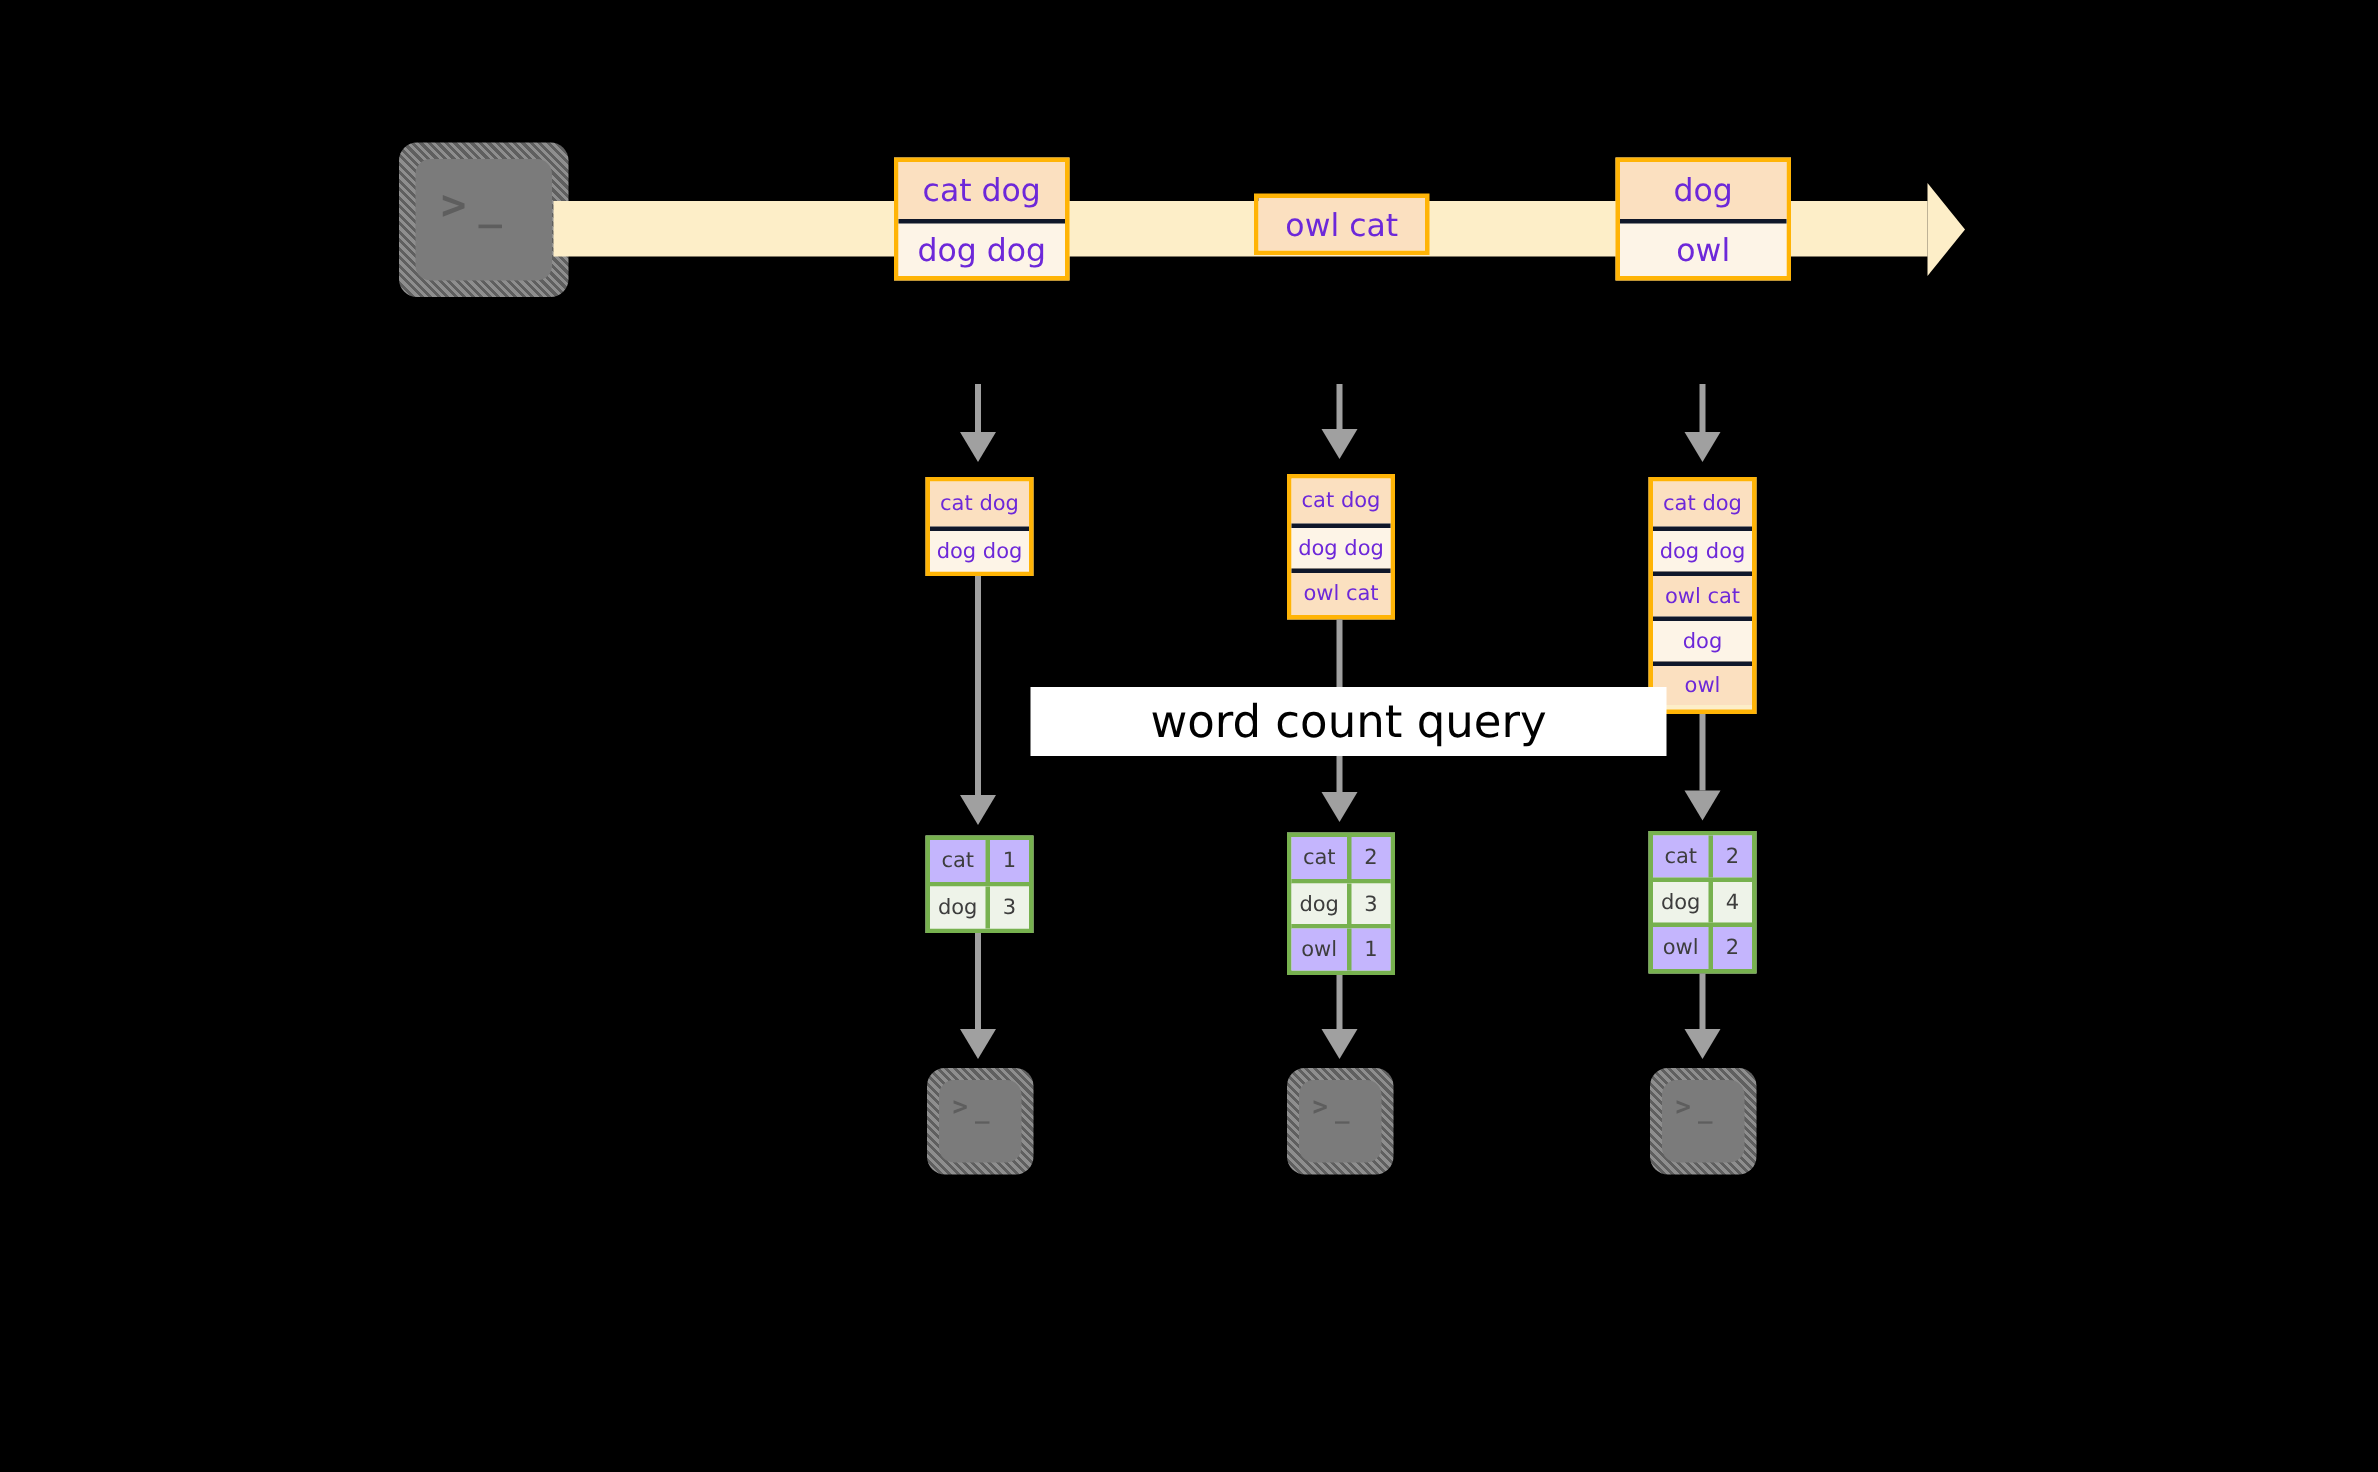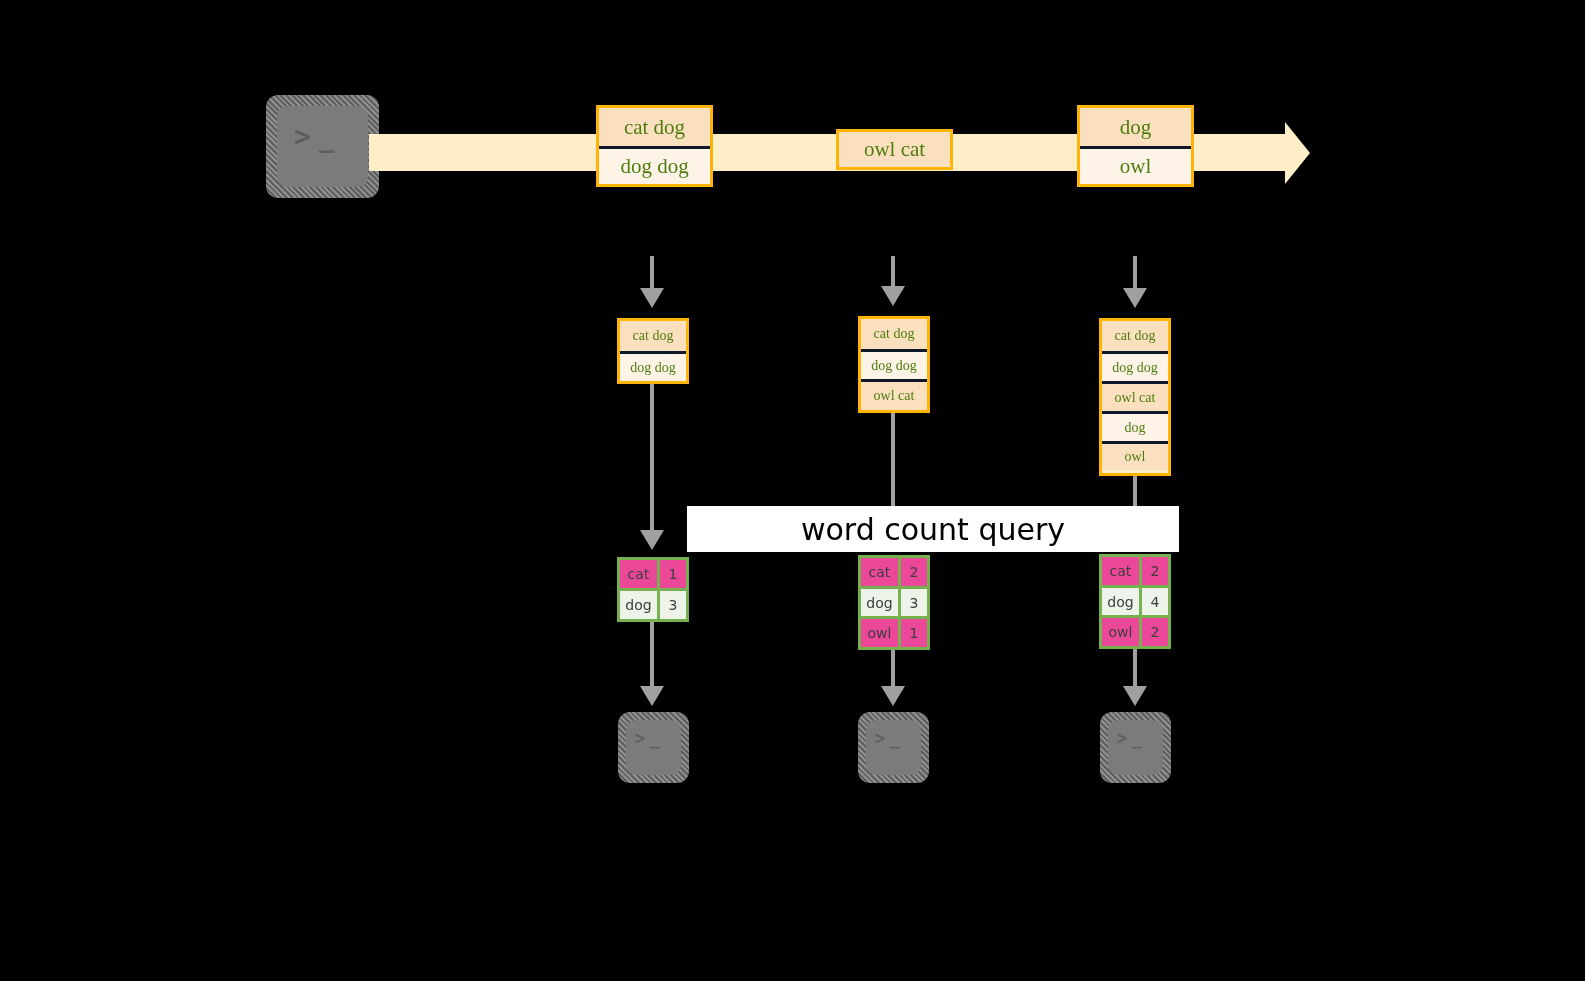--- a/index.html
+++ b/index.html
@@ -64,23 +64,22 @@
     position: absolute;
     box-sizing: border-box;
     border: 3px solid #ffb406;
     background: #fdeec8;
   }
   .evt-row {
     box-sizing: border-box;
     display: flex;
     align-items: center;
     justify-content: center;
-    color: #4d7c0f;
+    color: #6d28d9;
     white-space: nowrap;
-    font-family: Liberation Serif, serif;
   }
   .evt-row.shade-a { background: #fbe0c0; }
   .evt-row.shade-b { background: #fdf4e7; }
   .evt-row + .evt-row { border-top: 3px solid #0f172a; }
 
   
   .res-box {
     position: absolute;
     box-sizing: border-box;
     border: 3px solid #77b14f;
@@ -97,21 +96,21 @@
   .res-cell {
     box-sizing: border-box;
     display: flex;
     align-items: center;
     justify-content: center;
     color: #3d3d3d;
     white-space: nowrap;
   }
   .res-cell.key { flex: 0 0 56%; }
   .res-cell.val { flex: 1 1 auto; border-left: 3px solid #77b14f; }
-  .res-row.shade-a .res-cell { background: #ec4899; }
+  .res-row.shade-a .res-cell { background: #c4b5fd; }
   .res-row.shade-b .res-cell { background: #eef3e9; }
 
   
   .arrow-stem {
     position: absolute;
     background: #a0a0a0;
   }
   .arrow-head {
     position: absolute;
     width: 0;
@@ -265,15 +264,15 @@
   <div class="arrow-stem" style="left:1133px; top:649px; width:4px; height:37px;"></div>
   <div class="arrow-head" style="left:1123px; top:686px;"></div>
 
   <div class="term" style="left:1100px; top:712px; width:71px; height:71px;">
     <div class="term-hatch"></div>
     <div class="term-body" style="left:8px; top:8px; right:8px; bottom:8px;"></div>
     <div class="term-glyph" style="left:17px; top:18px; font-size:17px;">&gt;</div>
     <div class="term-glyph" style="left:32px; top:20px; font-size:16px;">_</div>
   </div>
 
-  <div class="query-label" style="left:687px; top:458px; width:492px; height:46px; font-size:30px;margin-top:48px;">word count query</div>
+  <div class="query-label" style="left:687px; top:458px; width:424px; height:46px; font-size:30px;">word count query</div>
 
 </div>
 
 </body></html>

